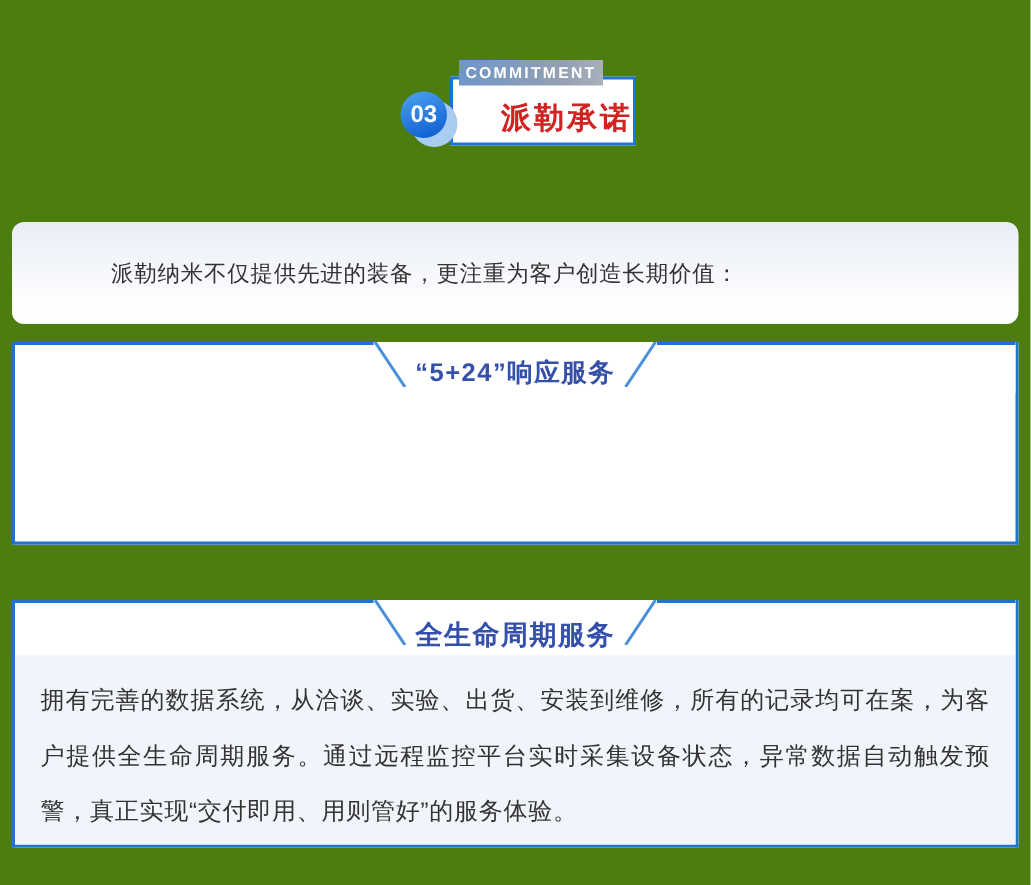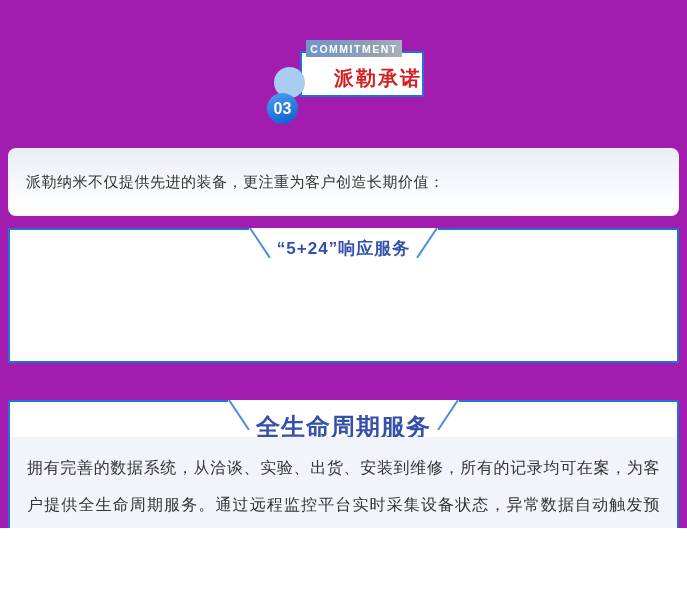--- a/index.html
+++ b/index.html
@@ -2,22 +2,22 @@
 <html><head>
 <meta charset="utf-8">
 <style>
   * { margin: 0; padding: 0; box-sizing: border-box; }
   html, body { background: #ffffff; }
   body { font-family: "Liberation Sans", "DejaVu Sans", sans-serif; }
 
   .page {
     position: relative;
     width: 687px;
-    height: 528px;
-    background: #a21caf;
+    height: 590px;
+    background: #4d7c0f;
     overflow: hidden;
   }
 
   
   .badge { position: absolute; left: 0; top: 0; width: 687px; height: 120px; }
   .badge-box {
     position: absolute; left: 300px; top: 51px;
     width: 124px; height: 46px;
     background: #ffffff;
     border: 2px solid #1f74d3;
@@ -43,33 +43,32 @@
     background: #a9cdf0;
     z-index: 4;
   }
   .badge-circle {
     position: absolute; left: 267px; top: 61px;
     width: 31px; height: 31px; border-radius: 50%;
     background: linear-gradient(160deg, #4ea3f0 0%, #1160d2 90%);
     color: #ffffff; font-weight: bold; font-size: 16px;
     display: flex; align-items: center; justify-content: center;
     z-index: 5;
-    margin-top: 32px;
   }
 
   
   .intro-card {
     position: absolute; left: 8px; top: 148px;
     width: 671px; height: 68px;
     border-radius: 8px;
     background: linear-gradient(180deg, #e9edf6 0%, #fcfdfe 75%, #ffffff 100%);
     display: flex; align-items: center;
     padding: 0 18px;
   }
-  .intro-text { font-size: 15px; color: #333333; letter-spacing: 0.5px; }
+  .intro-text { font-size: 15px; color: #333333; letter-spacing: 0.5px; margin-left: 48px; }
 
   
   .section-box {
     position: absolute; left: 8px;
     width: 671px;
     background: #ffffff;
     border: 2px solid #1f74d3;
     border-top: none;
     display: flex; flex-direction: column;
   }
@@ -80,21 +79,21 @@
   .section-a .notch-header { height: 34px; }
   .section-b .notch-header { height: 37px; }
   .hline { flex: 1; height: 2px; background: #1f74d3; }
   .diag { width: 22px; height: 30px; display: block; flex: none; }
   .notch-title {
     flex: none;
     padding: 9px 6px 0 6px;
     font-size: 17px; font-weight: bold; color: #3550aa; letter-spacing: 1px;
     white-space: nowrap;
   }
-  .section-b .notch-title { font-size: 24px; padding-top: 11px; }
+  .section-b .notch-title { font-size: 18px; padding-top: 11px; }
 
   .section-body {
     flex: 1;
     background: #f1f4fa;
     padding: 12px 17px 0 17px;
     font-size: 16px; color: #333333;
     text-align: justify;
     letter-spacing: 0.5px;
   }
   .section-a .section-body { line-height: 35px; }

